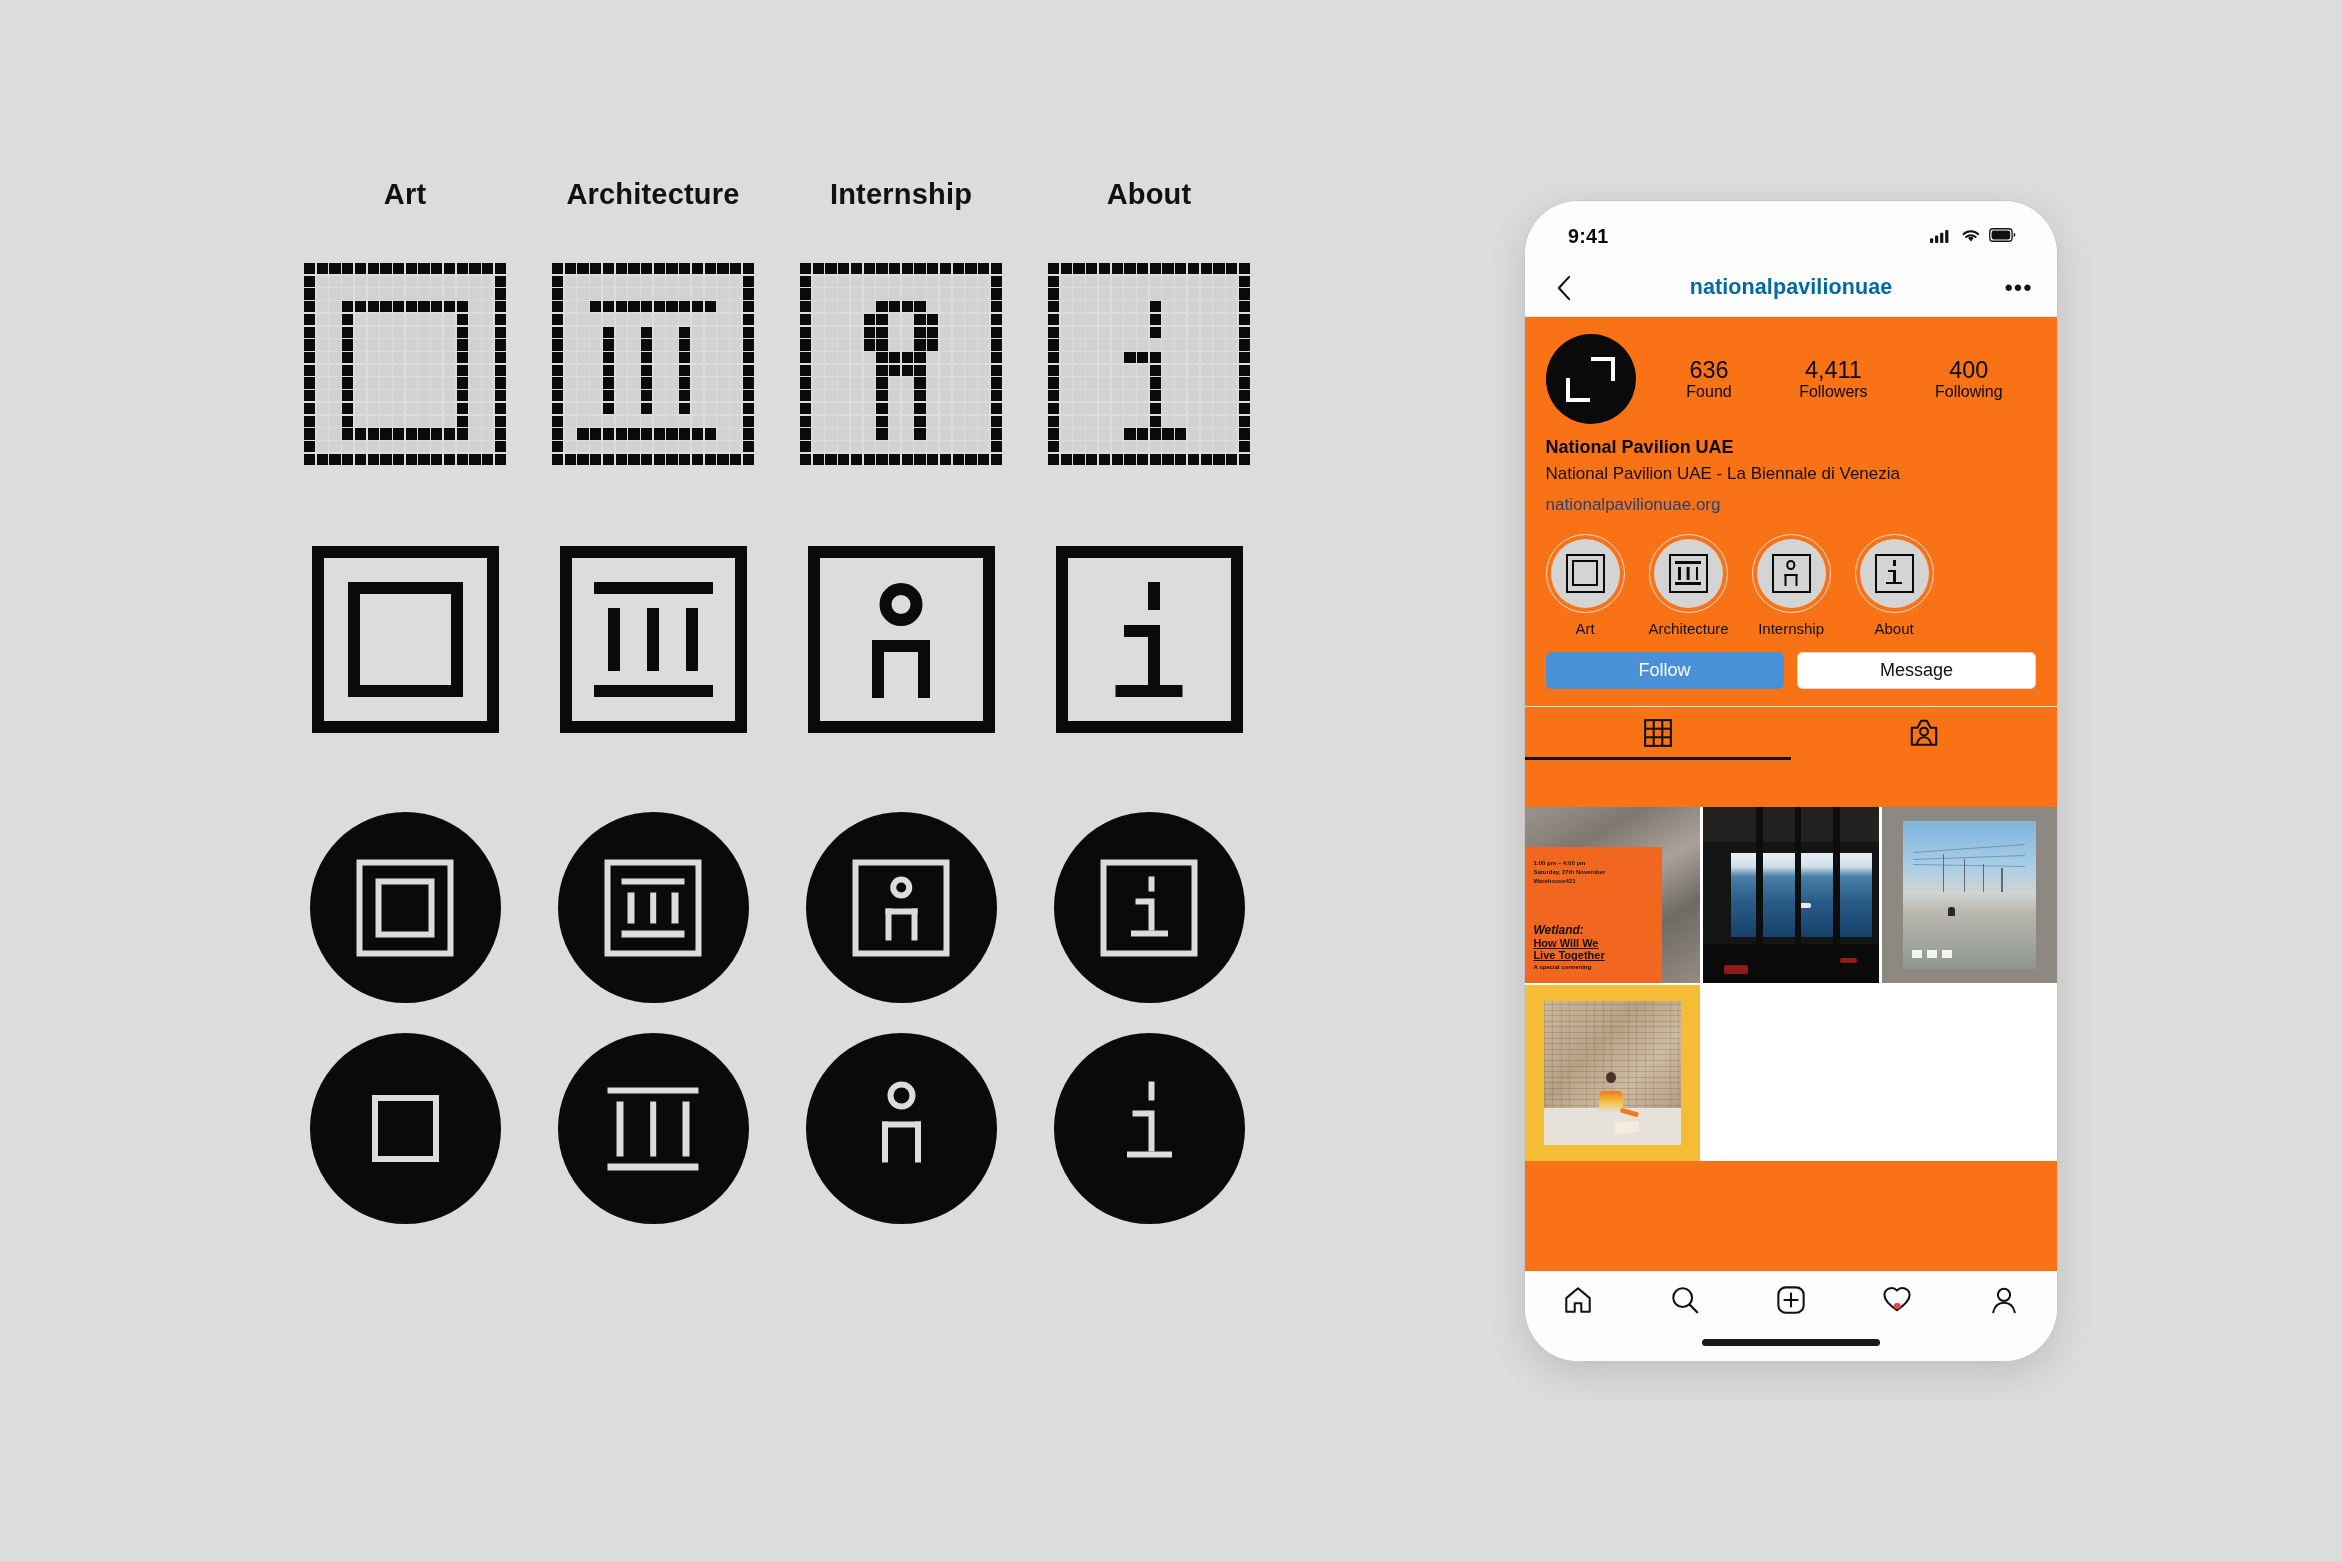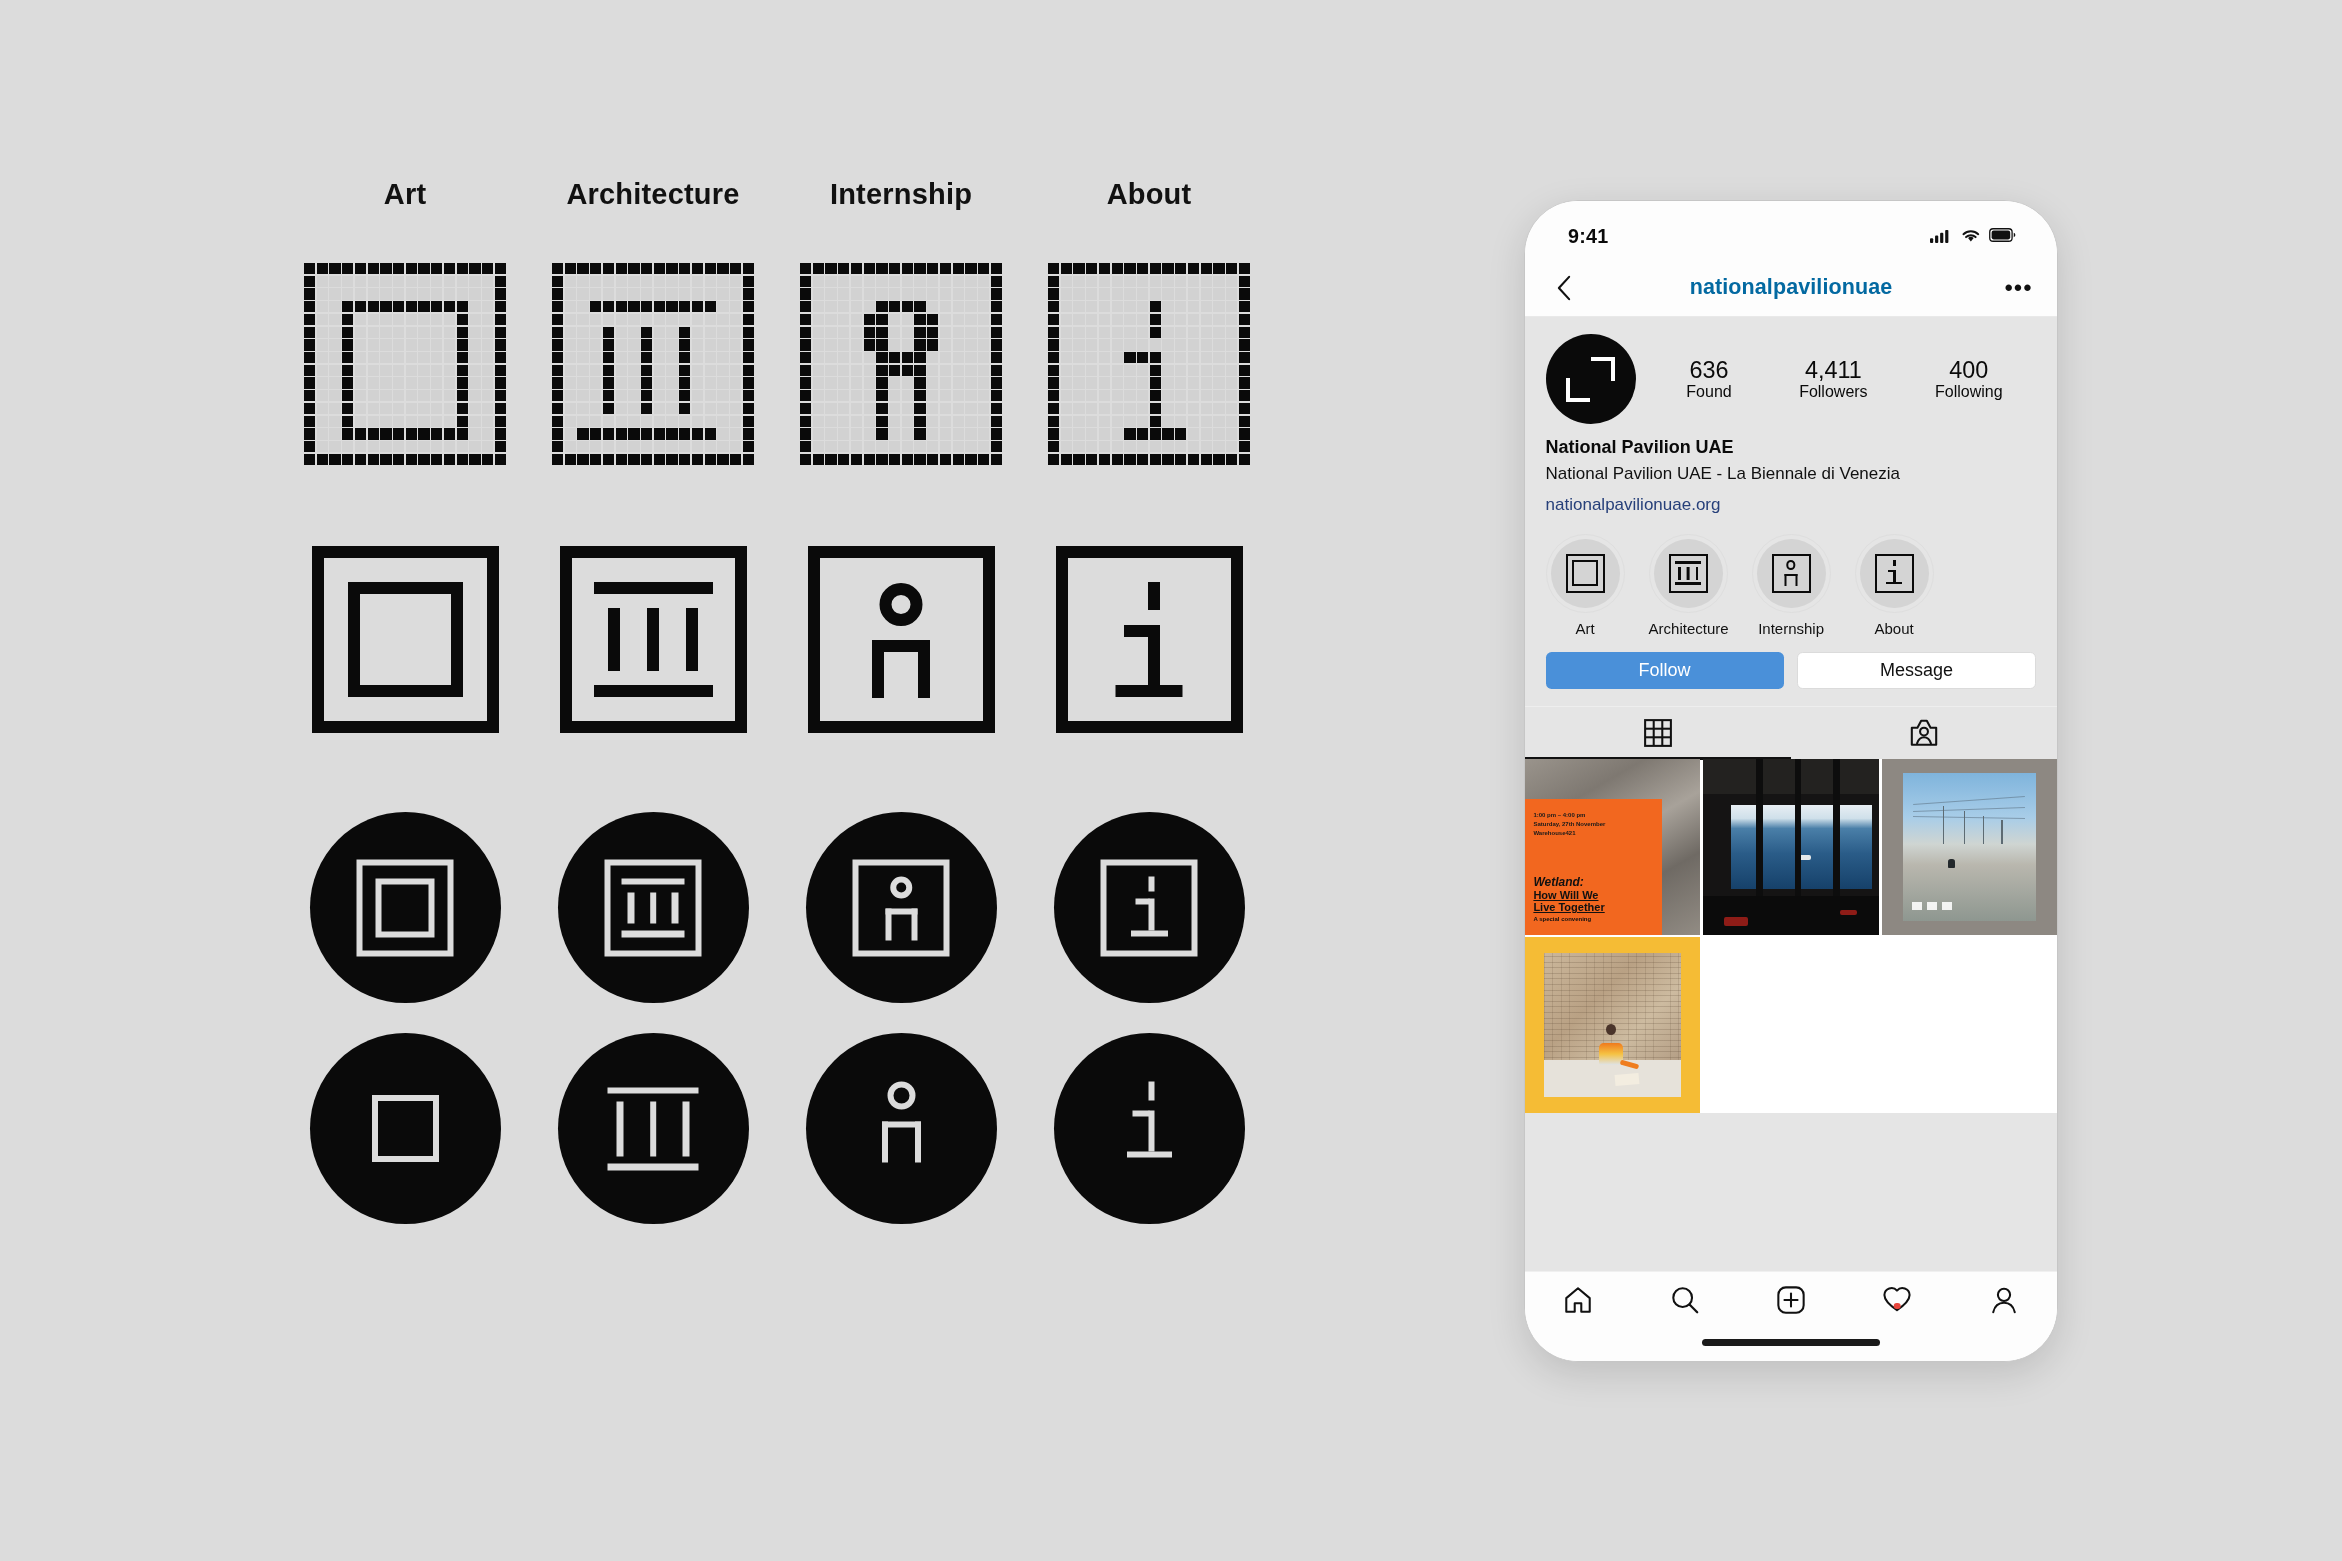--- a/index.html
+++ b/index.html
@@ -177,21 +177,21 @@
     background: #fdfdfd;
   }
   .nav-title {
     flex: 1; text-align: center;
     font-size: 21.5px; font-weight: bold; color: #0369a1;
     letter-spacing: 0.1px;
   }
   .nav-btn { width: 32px; display: flex; align-items: center; justify-content: center; cursor: pointer; }
   .dots { font-size: 24px; color: #111; line-height: 0.5; letter-spacing: 0.9px; }
 
-  .profile-scroll { flex: 1; overflow: hidden; background: #e5e5e5; }
+  .profile-scroll { flex: 1; overflow: hidden; background: #f97316; }
 
   .profile-top {
     display: flex; align-items: center;
     padding: 17px 20.6px 0 20.6px;
   }
   .avatar {
     width: 90px; height: 90px; border-radius: 50%;
     background: #0a0a0a; position: relative; flex: none;
   }
   .avatar .corner { position: absolute; background: transparent; }
@@ -263,20 +263,21 @@
   .tab.active::after {
     content: ""; position: absolute; left: 0; right: 0; bottom: -0.9px;
     height: 2.8px; background: #111;
   }
 
   .grid3 {
     display: grid;
     grid-template-columns: repeat(3, 1fr);
     gap: 2.8px;
     background: #fff;
+    margin-top: 48px;
   }
   .cell { position: relative; width: 100%; padding-top: 100%; overflow: hidden; cursor: pointer; }
   .cell > .cell-in { position: absolute; inset: 0; }
 
   
   .t1-bg { position: absolute; inset: 0; background:
       linear-gradient(150deg,#9a948c 0%, #7e7871 25%, #a8a29a 48%, #6f6a64 70%, #928c84 100%); }
   .t1-panel { position: absolute; left: 0; top: 23%; right: 22%; bottom: 0; background: #f2671f; }
   .t1-meta { position: absolute; left: 8.4px; top: 11.2px; font-size: 6px; line-height: 1.55; color: #1a1a1a; font-weight: bold; }
   .t1-title { position: absolute; left: 8.4px; bottom: 13px; color: #111; }

